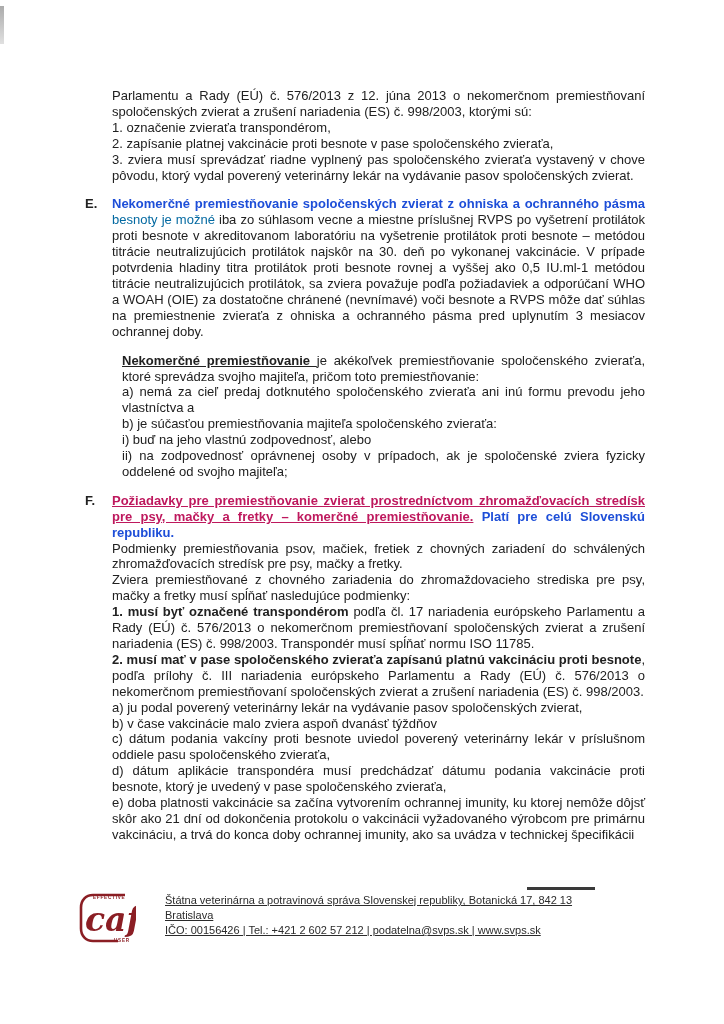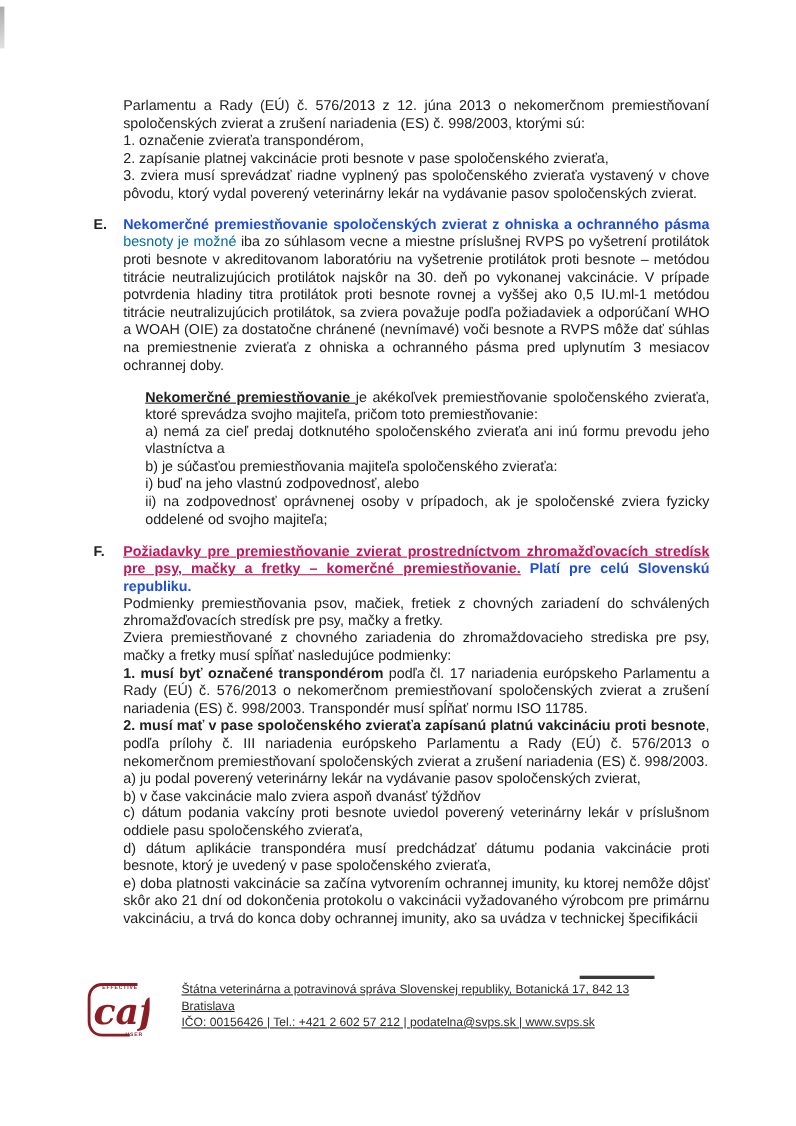--- a/index.html
+++ b/index.html
@@ -23,21 +23,21 @@
     font-size:13px;
     line-height:15.9px;
     text-align:justify;
   }
   .block{position:relative;margin-bottom:13px;}
   .block:last-child{margin-bottom:0;}
   .block .letter{
     position:absolute;left:-27px;top:0;
     font-weight:700;
   }
-  .indent2{margin-left:20px;}
+  .indent2{margin-left:10px;}
   .para{margin:0;}
   .seg-plain{}
   .seg-bold{font-weight:700;}
   .seg-bold-underline{font-weight:700;text-decoration:underline;}
   .seg-red{color:#0369a1;}
   .seg-red-bold{color:#1d4ed8;font-weight:700;}
   .seg-red-bold-underline{color:#be185d;font-weight:700;text-decoration:underline;}
   .footer{
     position:absolute;left:0;top:880px;width:679px;height:96px;
   }

